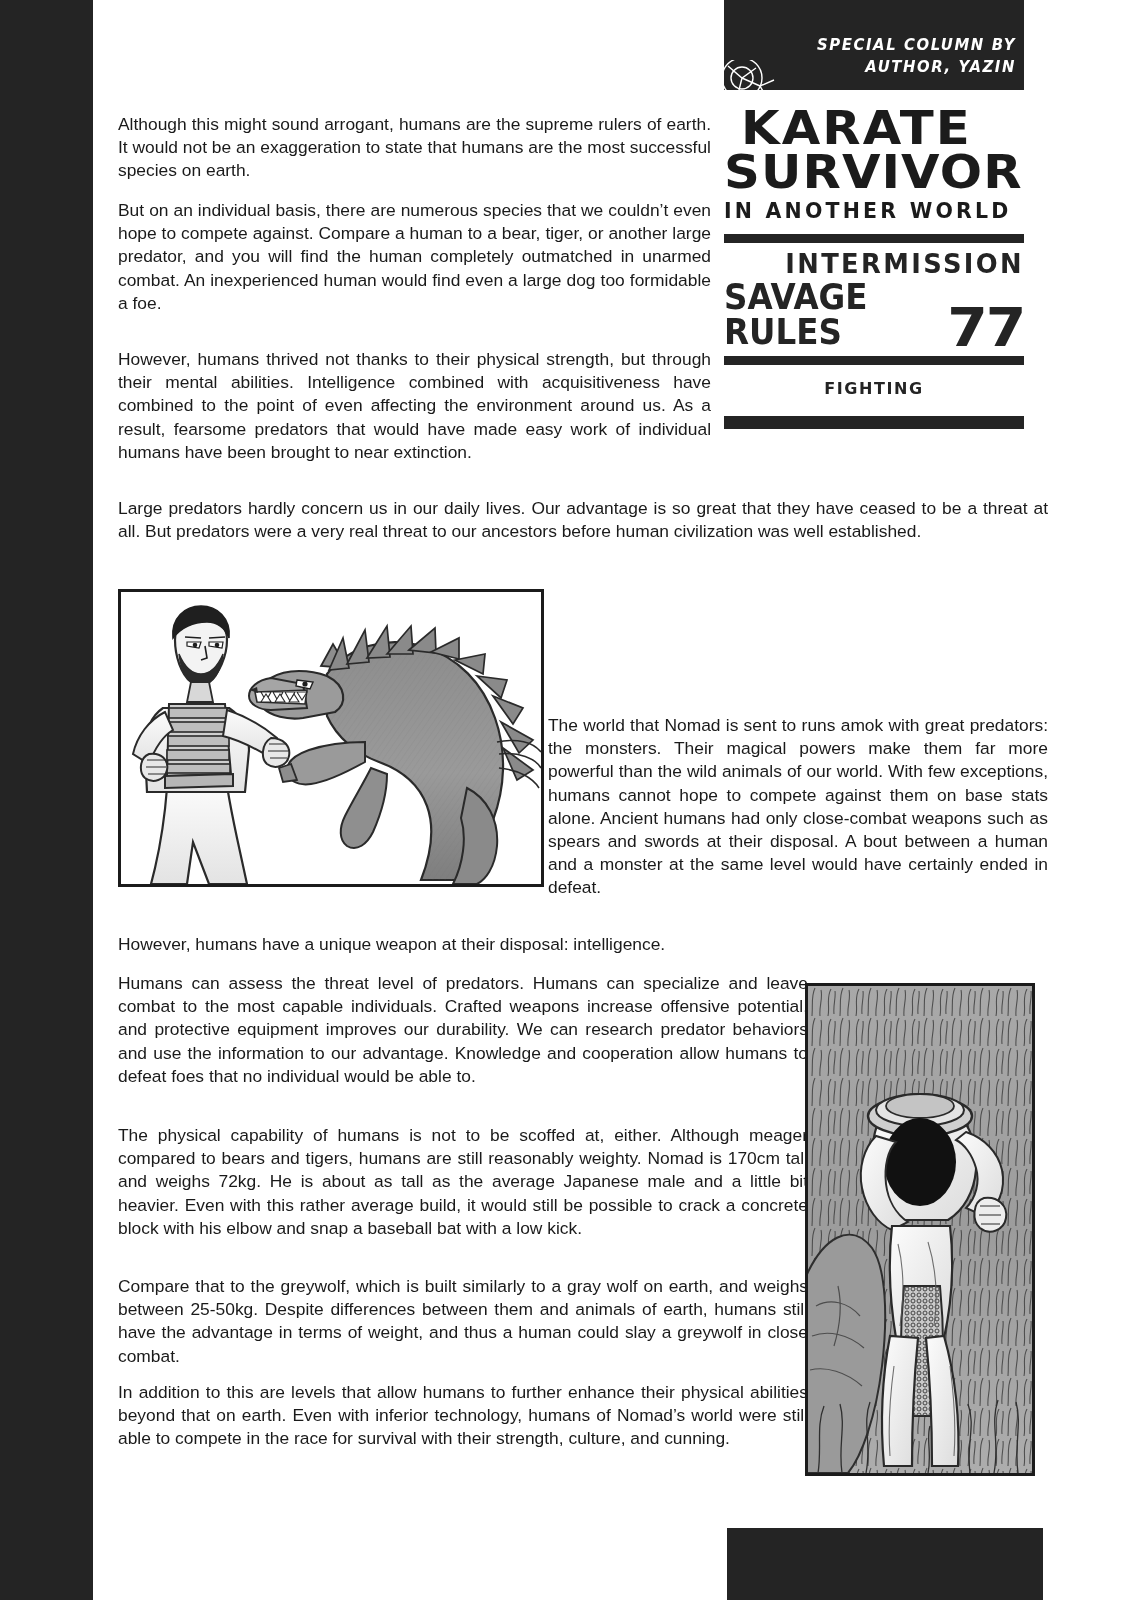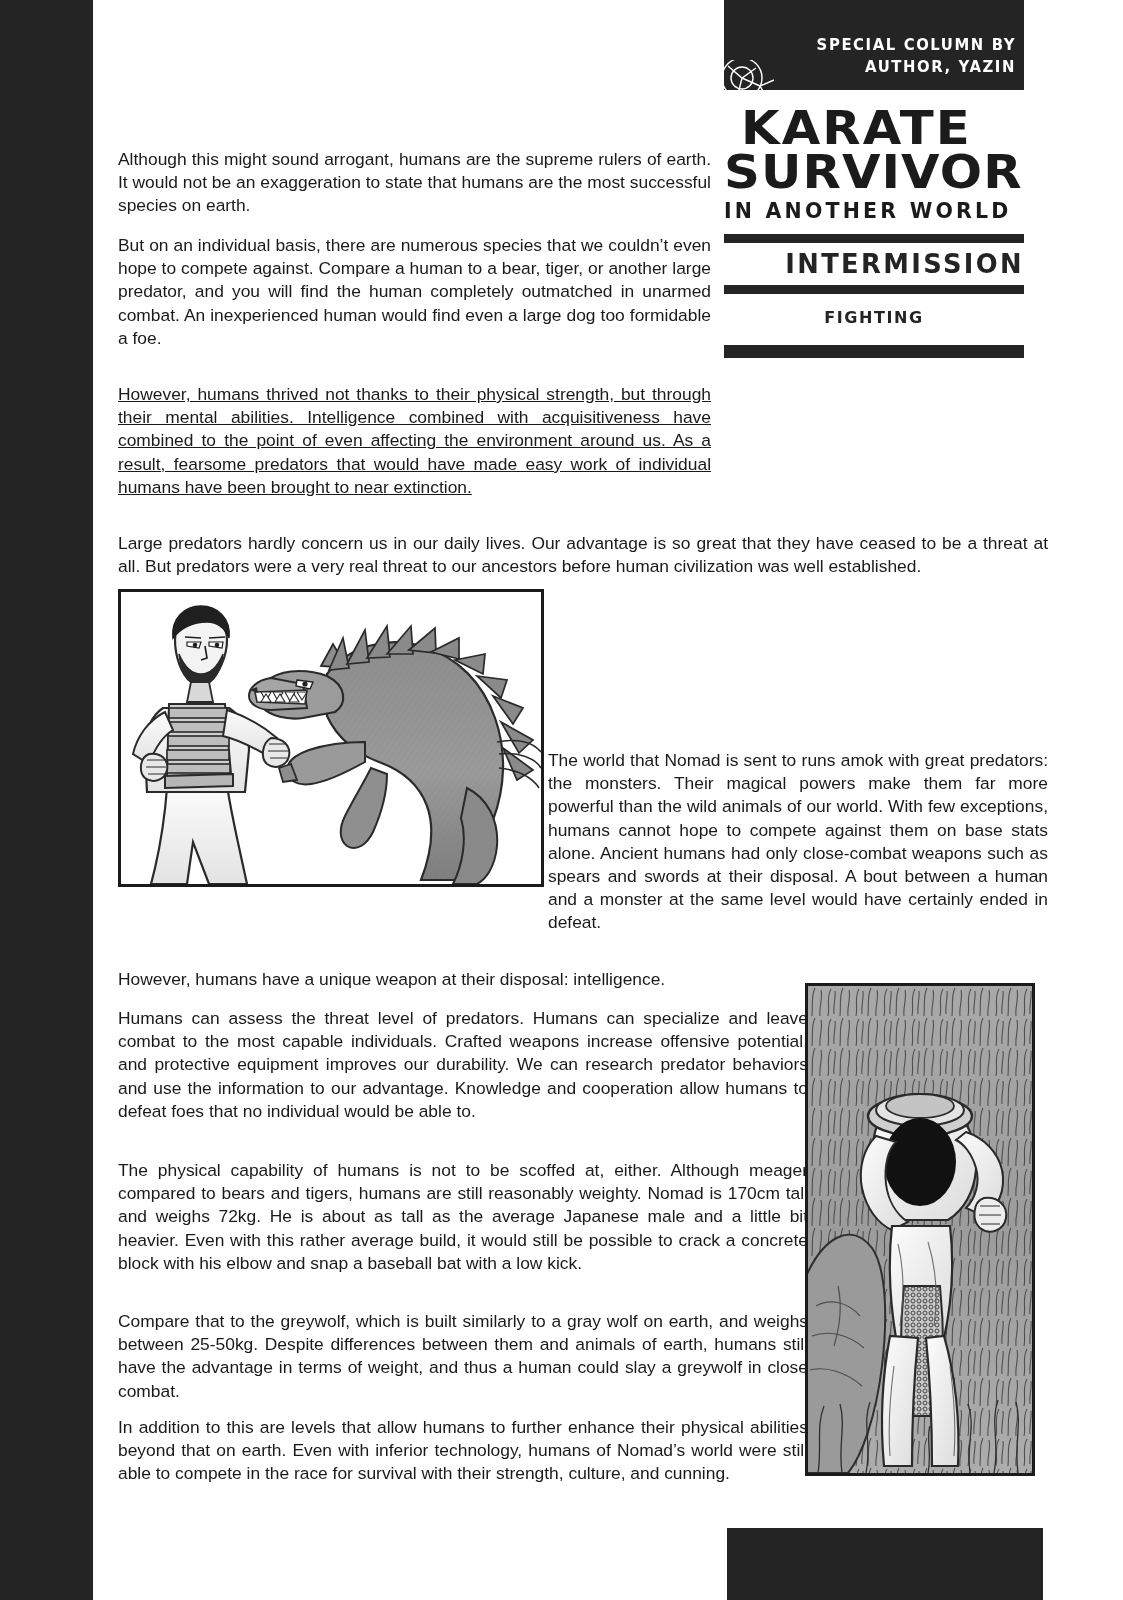--- a/index.html
+++ b/index.html
@@ -36,20 +36,21 @@
     text-align:right;
   }
   .byline-box .line{
     font-weight:bold;
     font-size:16.5px;
     letter-spacing:1.6px;
     line-height:1.32;
     font-family:"DejaVu Sans", sans-serif;
     font-stretch:condensed;
     white-space:nowrap;
+    font-style:italic;
   }
 
   .logo{
     padding-top:16px;
     text-align:left;
   }
   .logo-line{
     font-family:"DejaVu Sans", sans-serif;
     font-weight:bold;
     color:#1b1b1b;
@@ -132,21 +133,20 @@
 
   
   .txt{
     position:absolute;
     color:#1a1a1a;
     font-size:17.4px;
     line-height:23.2px;
     text-align:justify;
     text-justify:inter-word;
     font-family:"Liberation Sans", sans-serif;
-    margin-top:35px;
   }
   .p-narrow{width:593px;left:25px;}
   .p-full{width:930px;left:25px;}
   .p-right{width:500px;left:455px;}
   .p-wide{width:690px;left:25px;}
 
   
   .panel{
     position:absolute;
     border:3px solid #1b1b1b;
@@ -180,31 +180,35 @@
         </g>
       </svg>
       <div class="logo-line logo-2">SURVIVOR</div>
       <div class="logo-line logo-3">IN ANOTHER WORLD</div>
     </div>
 
     <div class="rule rule-top"></div>
 
     <div class="intermission">INTERMISSION</div>
 
+    <div class="savage-row">
+      <div class="savage">SAVAGE RULES</div>
+      <div class="issue">77</div>
+    </div>
 
     <div class="rule rule-mid"></div>
 
     <div class="subtitle">FIGHTING</div>
 
     <div class="rule rule-end"></div>
   </div>
 
   <div class="txt p-narrow" style="top:113px;">Although this might sound arrogant, humans are the supreme rulers of earth. It would not be an exaggeration to state that humans are the most successful species on earth.</div>
   <div class="txt p-narrow" style="top:199px;">But on an individual basis, there are numerous species that we couldn’t even hope to compete against. Compare a human to a bear, tiger, or another large predator, and you will find the human completely outmatched in unarmed combat. An inexperienced human would find even a large dog too formidable a foe.</div>
-  <div class="txt p-narrow" style="top:348px;text-decoration:underline;">However, humans thrived not thanks to their physical strength, but through their mental abilities. Intelligence combined with acquisitiveness have combined to the point of even affecting the environment around us. As a result, fearsome predators that would have made easy work of individual humans have been brought to near extinction.</div>
+  <div class="txt p-narrow" style="top:348px;">However, humans thrived not thanks to their physical strength, but through their mental abilities. Intelligence combined with acquisitiveness have combined to the point of even affecting the environment around us. As a result, fearsome predators that would have made easy work of individual humans have been brought to near extinction.</div>
   <div class="txt p-full" style="top:497px;">Large predators hardly concern us in our daily lives. Our advantage is so great that they have ceased to be a threat at all. But predators were a very real threat to our ancestors before human civilization was well established.</div>
 
   <div class="txt p-right" style="top:714px;">The world that Nomad is sent to runs amok with great predators: the monsters. Their magical powers make them far more powerful than the wild animals of our world. With few exceptions, humans cannot hope to compete against them on base stats alone. Ancient humans had only close-combat weapons such as spears and swords at their disposal. A bout between a human and a monster at the same level would have certainly ended in defeat.</div>
 
   <div class="txt p-wide" style="top:933px;">However, humans have a unique weapon at their disposal: intelligence.</div>
   <div class="txt p-wide" style="top:972px;">Humans can assess the threat level of predators. Humans can specialize and leave combat to the most capable individuals. Crafted weapons increase offensive potential, and protective equipment improves our durability. We can research predator behaviors and use the information to our advantage. Knowledge and cooperation allow humans to defeat foes that no individual would be able to.</div>
   <div class="txt p-wide" style="top:1124px;">The physical capability of humans is not to be scoffed at, either. Although meager compared to bears and tigers, humans are still reasonably weighty. Nomad is 170cm tall and weighs 72kg. He is about as tall as the average Japanese male and a little bit heavier. Even with this rather average build, it would still be possible to crack a concrete block with his elbow and snap a baseball bat with a low kick.</div>
   <div class="txt p-wide" style="top:1275px;">Compare that to the greywolf, which is built similarly to a gray wolf on earth, and weighs between 25-50kg. Despite differences between them and animals of earth, humans still have the advantage in terms of weight, and thus a human could slay a greywolf in close combat.</div>
   <div class="txt p-wide" style="top:1381px;">In addition to this are levels that allow humans to further enhance their physical abilities beyond that on earth. Even with inferior technology, humans of Nomad’s world were still able to compete in the race for survival with their strength, culture, and cunning.</div>
 

